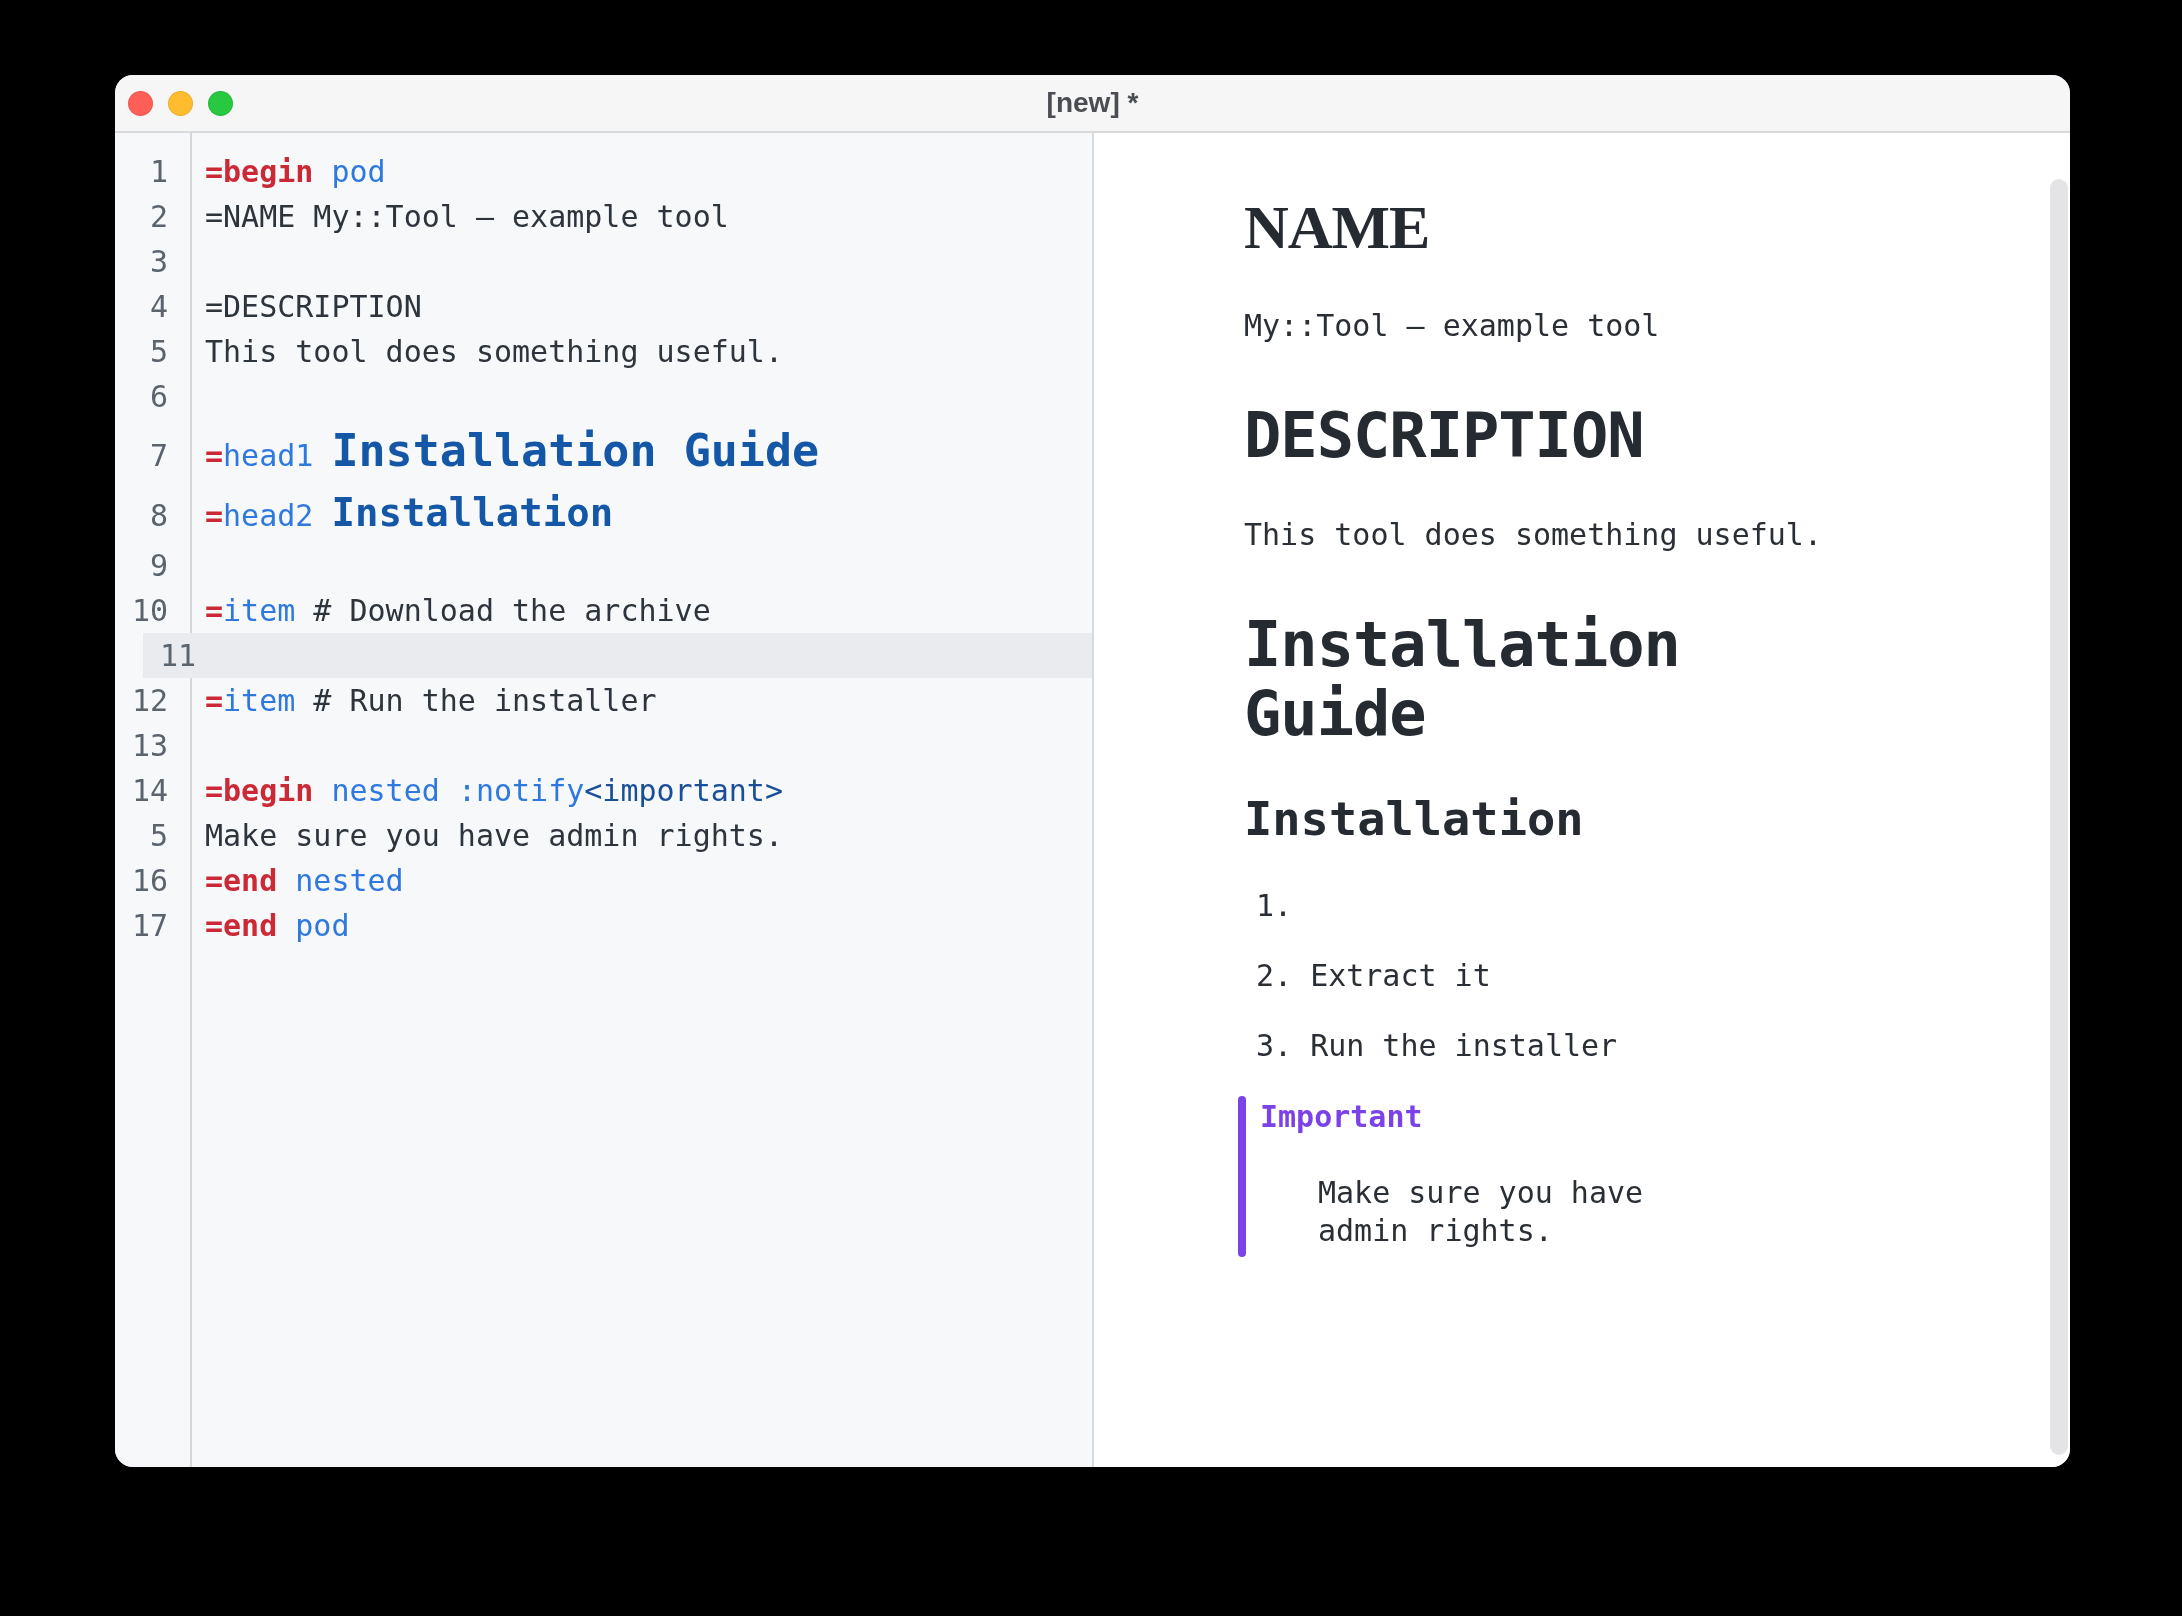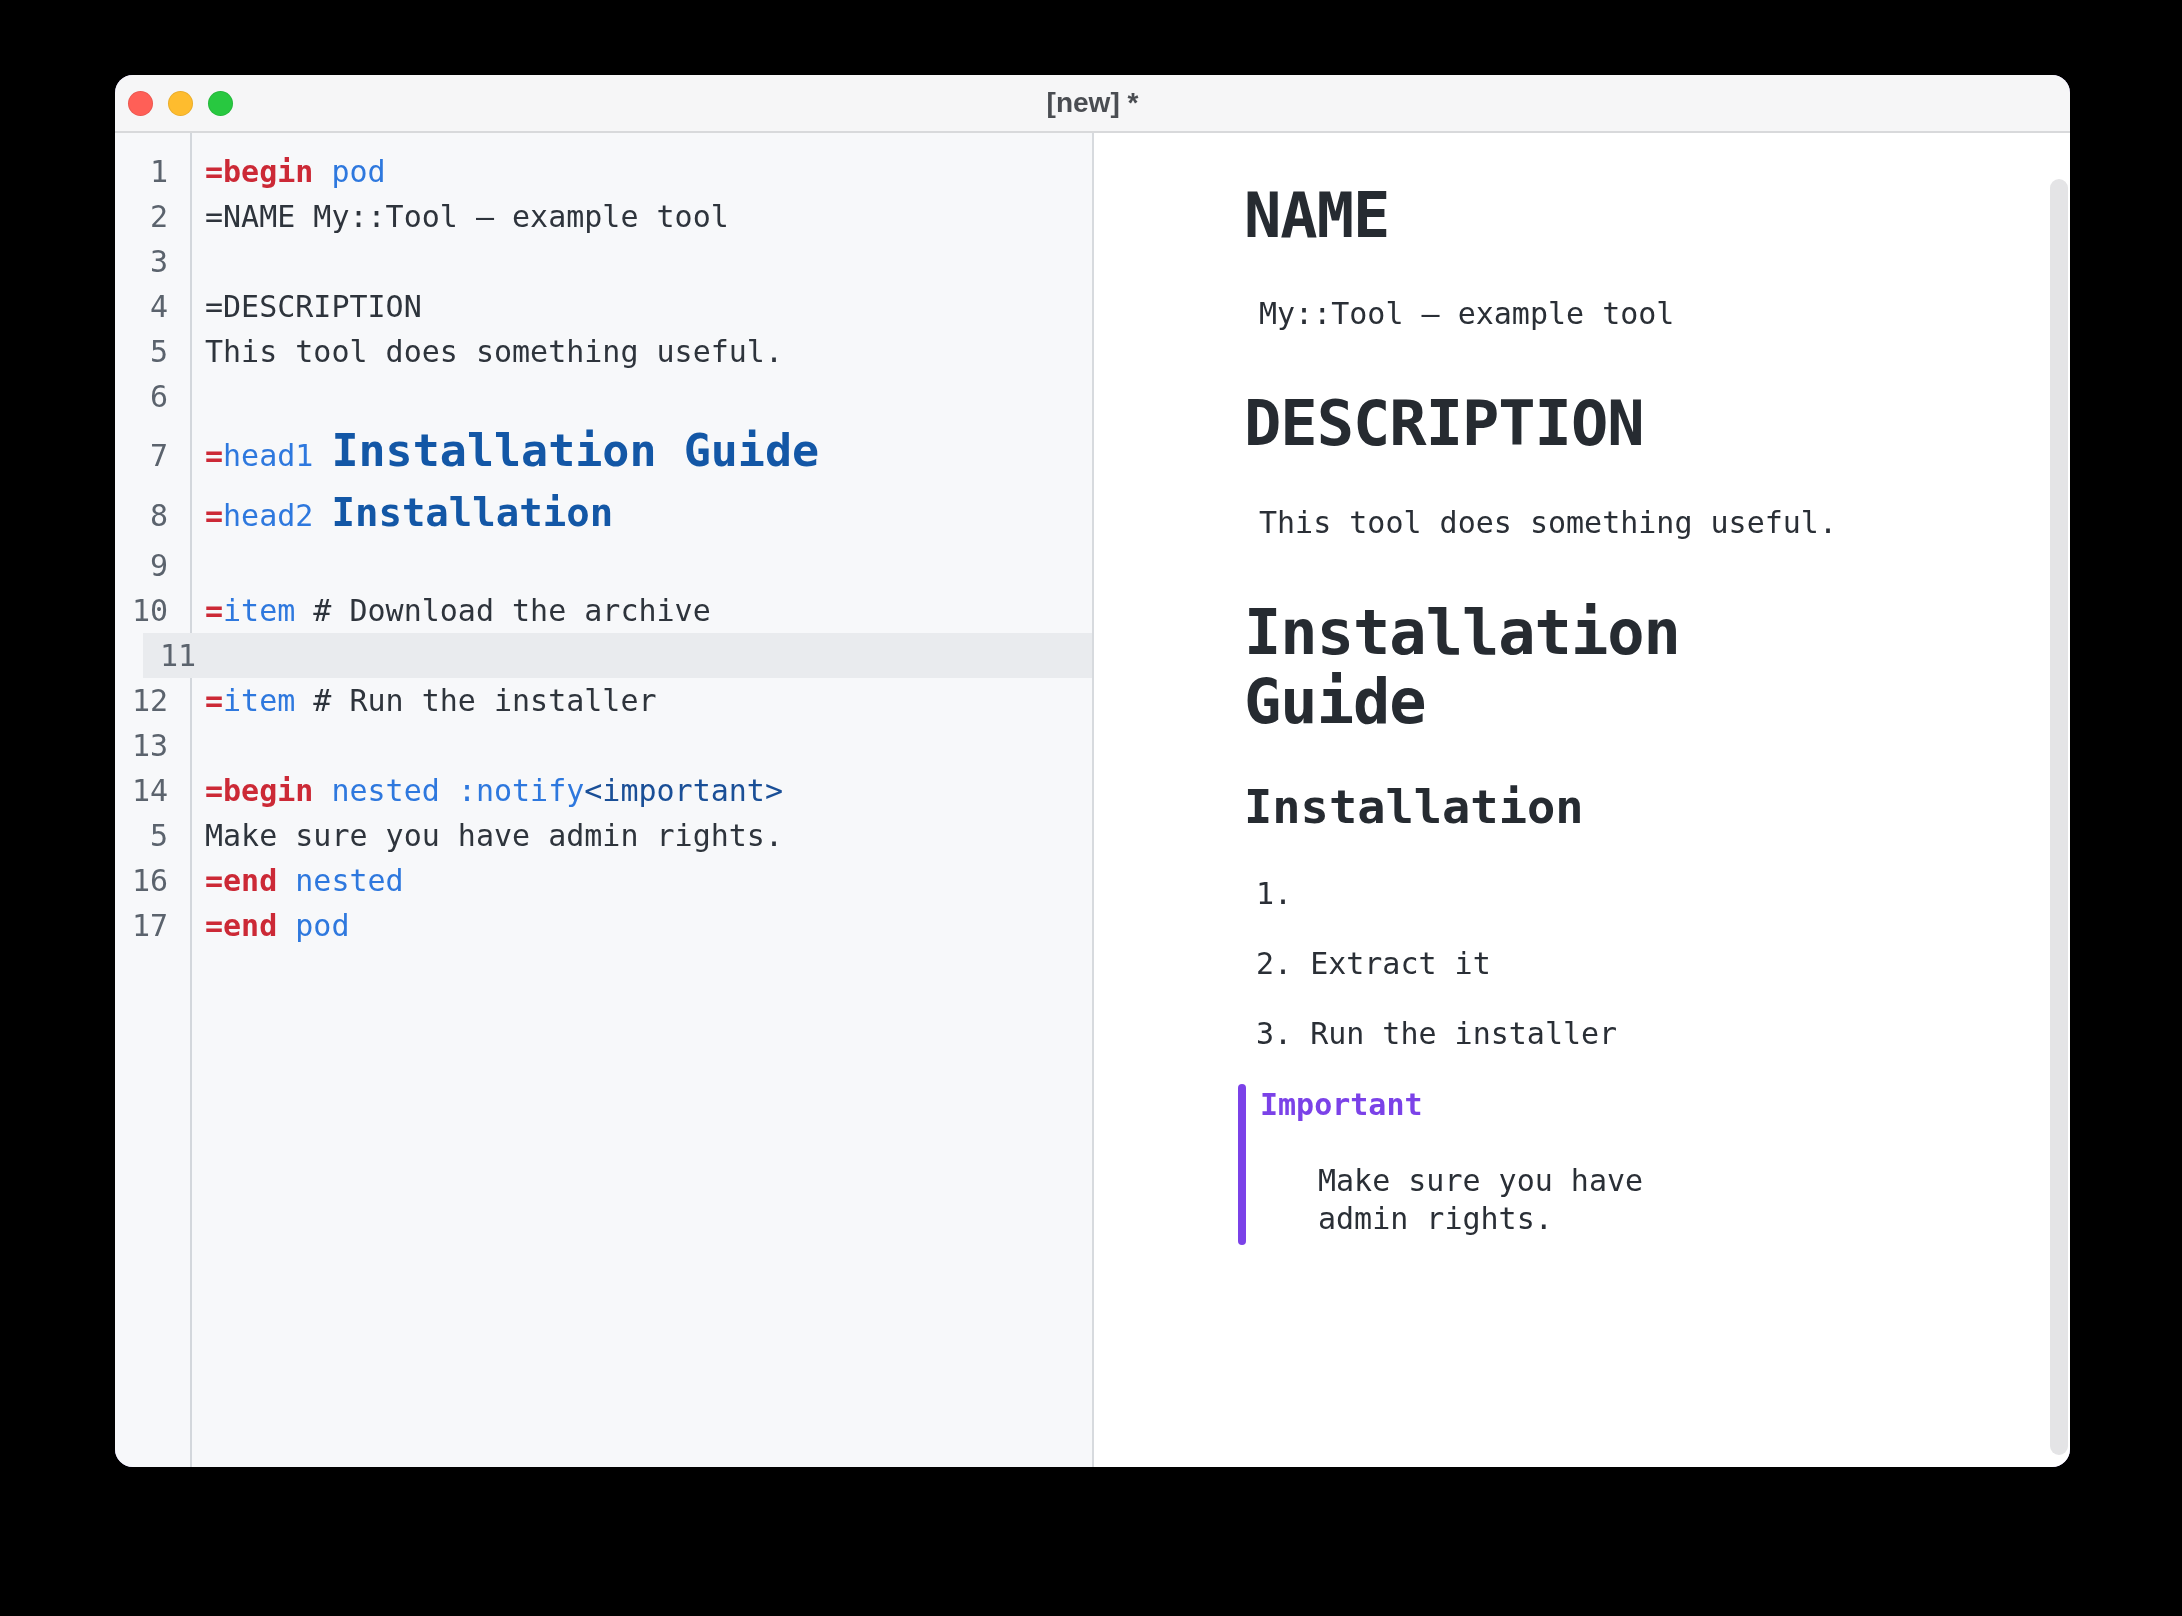--- a/index.html
+++ b/index.html
@@ -50,23 +50,23 @@
   .code{white-space:pre;padding-left:15px;color:#2e343c;}
   .tk-kw{color:var(--keyword-red,#cc2936);font-weight:bold;}
   .tk-id{color:var(--directive-blue,#2e78de);}
   .tk-attr{color:var(--directive-blue,#2e78de);}
   .tk-val{color:var(--attr-value-navy,#1a4f97);}
   .tk-pl{color:#2e343c;}
   .tk-h1{color:var(--heading-blue,#1357a6);font-weight:bold;font-size:45px;line-height:64px;}
   .tk-h2{color:var(--heading-blue,#1357a6);font-weight:bold;font-size:39px;line-height:60px;}
   
   .pv-h1{font-size:62px;line-height:1.12;font-weight:bold;color:#262b31;margin:56px 0 0;letter-spacing:-1px;}
-  .pv-h1:first-child{margin-top:0;}
+  .pv-h1:first-child{margin-top:12px;font-family:Liberation Serif, serif;}
   .pv-h2{font-size:47px;line-height:1.0;font-weight:bold;color:#262b31;margin:46px 0 0;}
-  .pv-p{font-size:30px;line-height:1.3;margin:44px 15px 0;}
+  .pv-p{font-size:30px;line-height:1.3;margin:44px 0 0;}
   .pv-ol{margin:44px 0 0;padding-left:12px;}
   .pv-li{display:flex;font-size:30px;line-height:1.3;margin-bottom:31px;}
   .pv-li .marker{flex:0 0 36px;text-align:right;}
   .pv-li .li-text{padding-left:18px;}
   .pv-note{position:relative;margin:28px 0 0 -6px;padding:6px 0 6px 0;}
   .note-bar{position:absolute;left:0;top:0;bottom:0;width:8px;border-radius:4px;
     background:var(--note-purple,#7b42e8);}
   .note-label{font-size:30px;line-height:1.0;color:var(--note-purple,#7b42e8);padding-left:22px;font-weight:bold;}
   .note-text{font-size:30px;line-height:1.28;margin:42px 0 0 80px;width:420px;}
   

